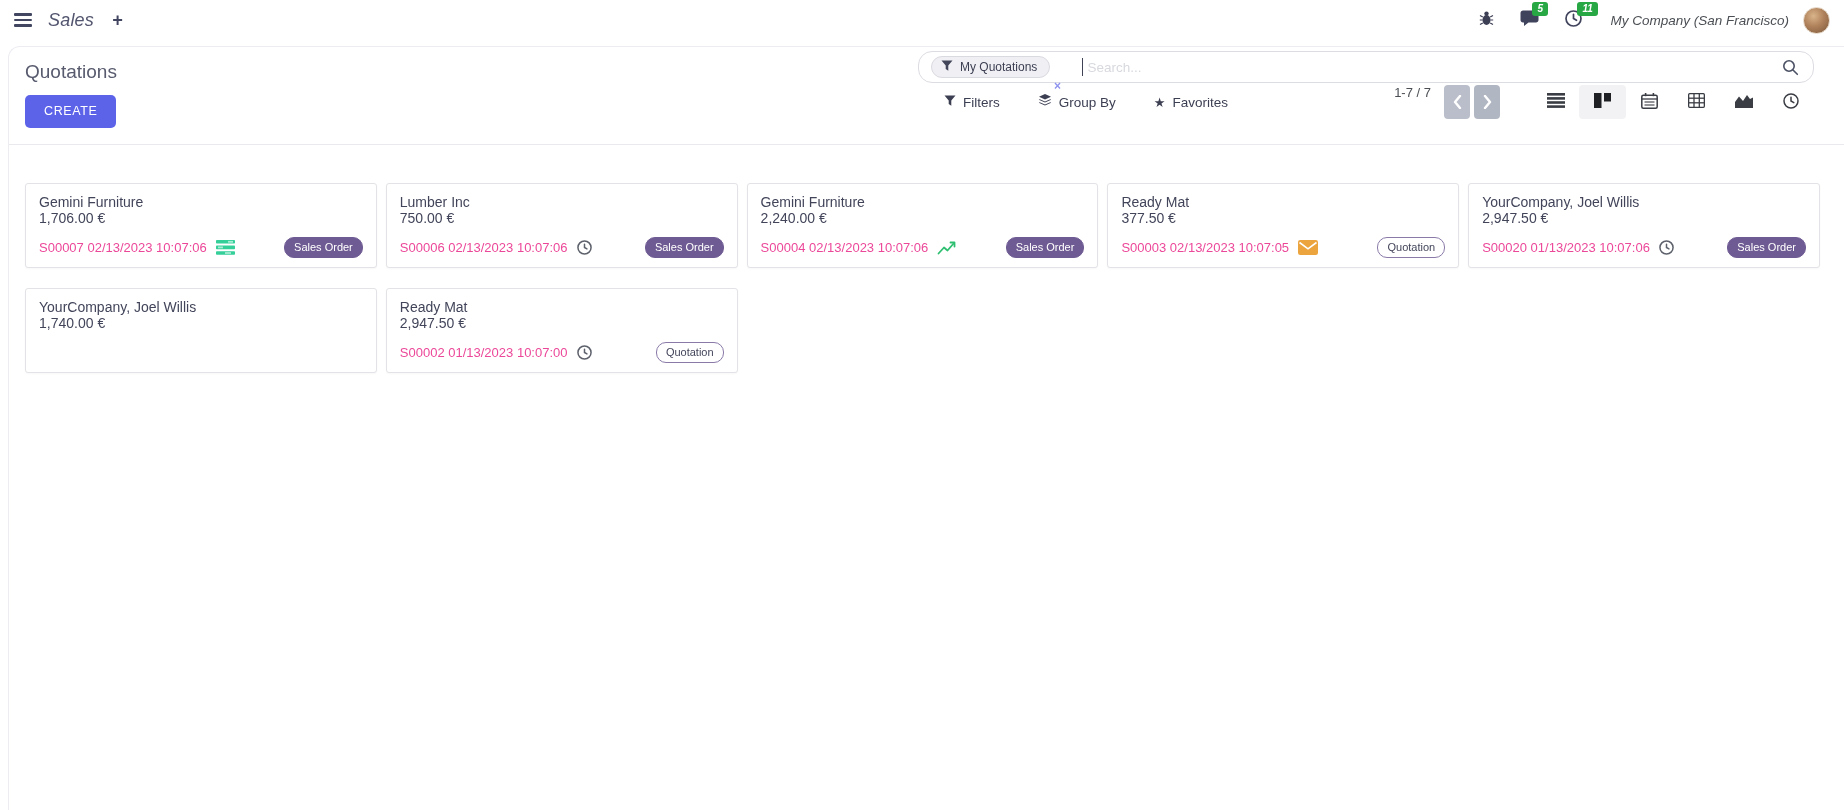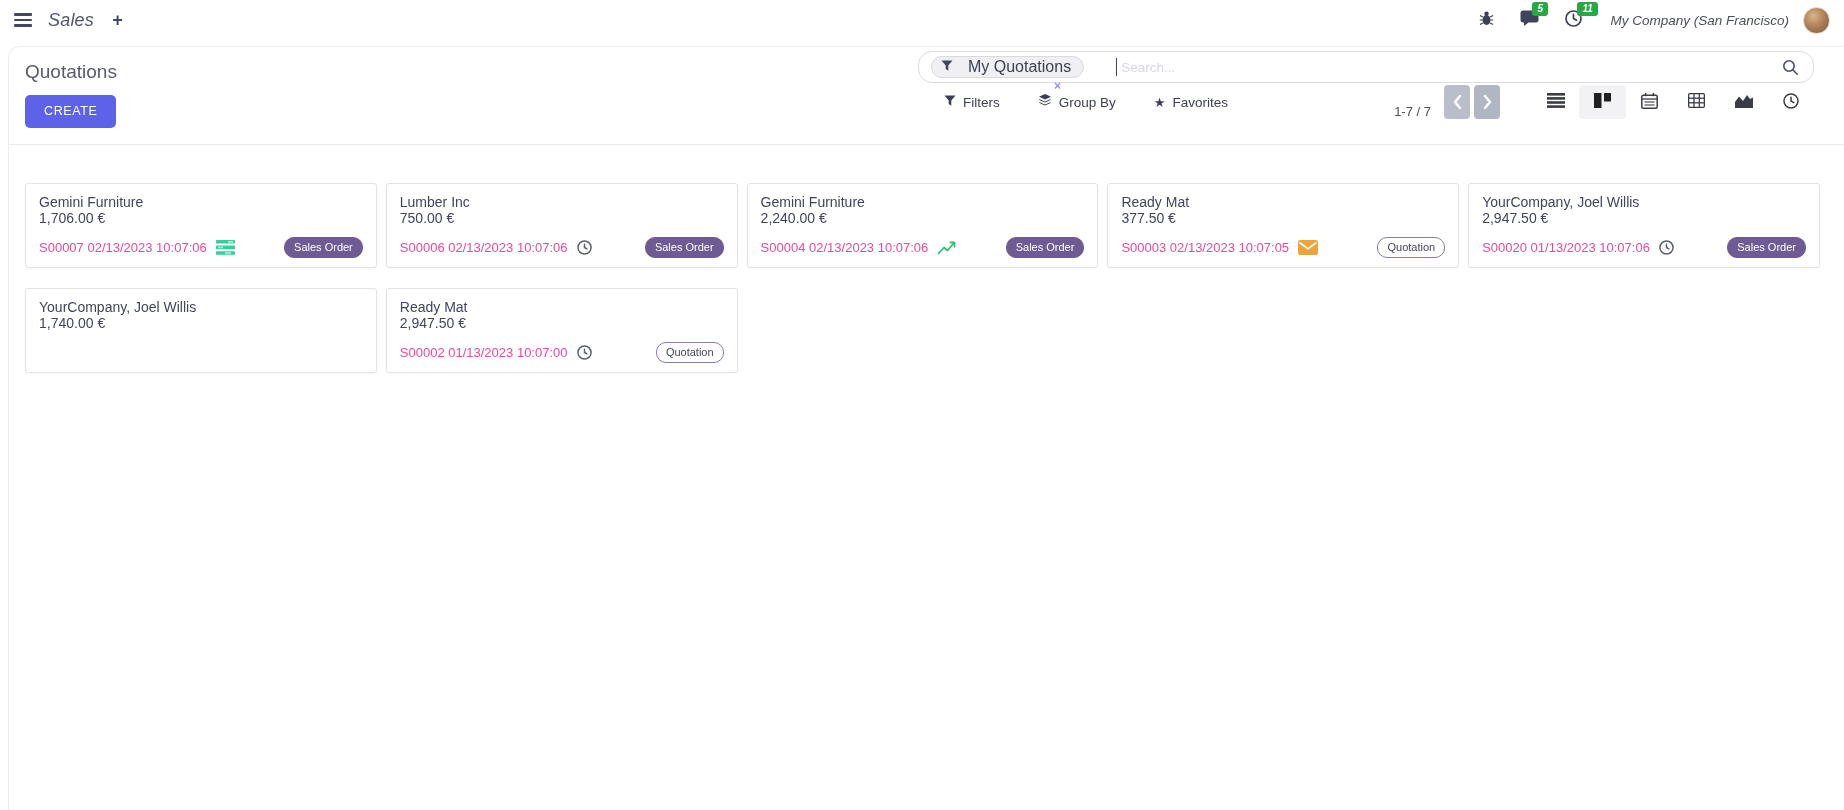--- a/index.html
+++ b/index.html
@@ -69,43 +69,43 @@
   .cp-right { width: 896px; }
   .search-box {
     position: relative;
     height: 32px;
     border: 1px solid #dcdce3; border-radius: 14px;
     background: #fff;
     display: flex; align-items: center;
     padding: 0 12px;
   }
   .facet-pill {
-    display: inline-flex; align-items: center; gap: 15px;
+    display: inline-flex; align-items: center; gap: 7px;
     background: #f0f0f4; border: 1px solid #d9d9e0;
     border-radius: 11px; height: 22px; padding: 0 12px 0 9px;
-    font-size: 16px; color: #3c3f52; white-space: nowrap; justify-content: space-between;
+    font-size: 12px; color: #3c3f52; white-space: nowrap; justify-content: space-between;
   }
   .facet-remove {
     position: absolute; top: 28px; left: 135px;
     color: #8e93ef; font-size: 12px; font-weight: 700; line-height: 1;
   }
   .search-caret { width: 1px; height: 18px; background: #3f4254; margin-left: 32px; }
   .search-input {
     flex: 1; border: none; outline: none; background: transparent;
     font-family: inherit; font-size: 13.5px; color: #42455a; padding: 0 4px;
   }
   .search-input::placeholder { color: #d8d9de; }
   .magnifier-btn { display: inline-flex; align-items: center; padding: 2px; }
 
   .cp-row2 { display: flex; align-items: center; margin-top: 6px; height: 26px; }
   .filter-group { display: flex; align-items: center; gap: 38px; padding-left: 26px; }
   .filter-btn { display: inline-flex; align-items: center; gap: 7px; font-size: 13.5px; color: #3c3f52; }
   .star-glyph { font-size: 13px; color: #3c3f52; line-height: 1; }
 
-  .pager-group { margin-left: auto; display: flex; align-items: flex-end; }
+  .pager-group { margin-left: auto; display: flex; align-items: flex-start; }
   .pager-text { font-size: 13px; color: #4b4f54; margin-right: 13px; white-space: nowrap; }
   .pager-btn {
     width: 26px; height: 34px; border: none; border-radius: 4px;
     display: inline-flex; align-items: center; justify-content: center;
   }
   .pager-prev { background: #babeca; margin-right: 4px; }
   .pager-next { background: #b1b6c3; }
 
   .view-switcher { display: flex; align-items: center; margin-left: 32px; }
   .view-btn {

